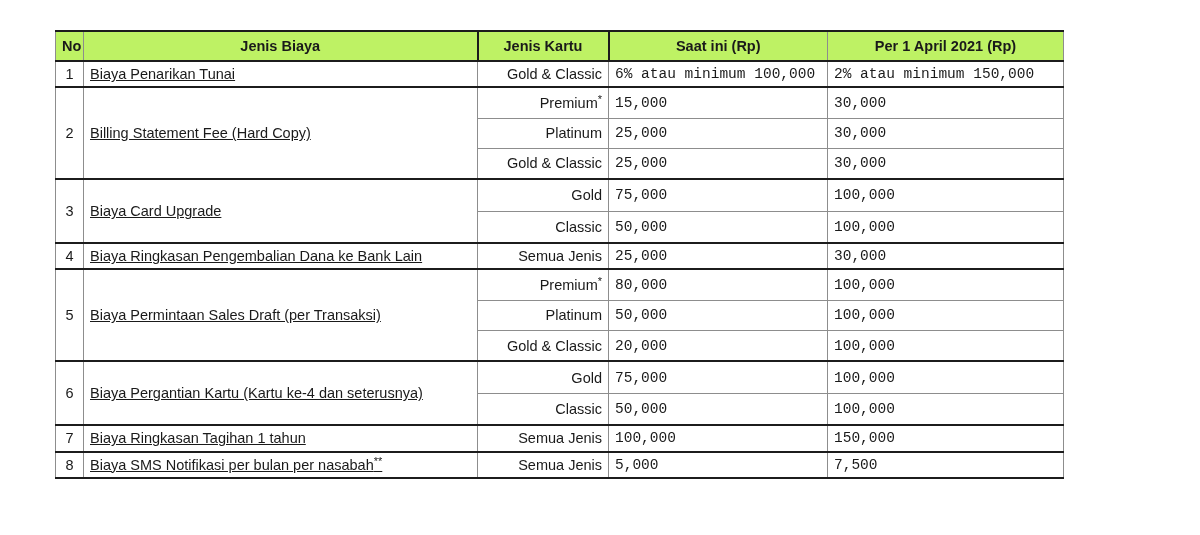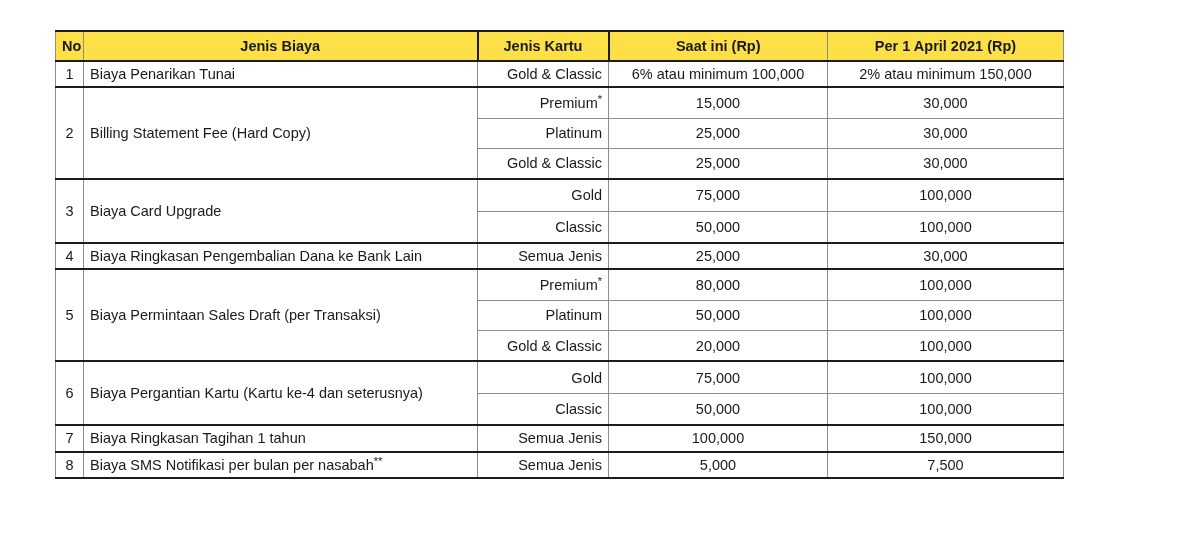--- a/index.html
+++ b/index.html
@@ -41,21 +41,21 @@
   table.fee-table td {
     border: 1px solid #8d8d8d;
     padding: 3px 6px;
     vertical-align: middle;
     line-height: 1.25;
     background: #ffffff;
   }
 
   
   table.fee-table th {
-    background: #fde047;
+    background: #bef264;
     font-weight: bold;
     text-align: center;
     border-top: 2px solid #1c1c1c;
     border-bottom: 2px solid #1c1c1c;
     padding-top: 5px;
     padding-bottom: 5px;
     white-space: nowrap;
   }
   th.th-no      { border-left: 2px solid #1c1c1c; }
   th.th-per     { border-right: 2px solid #1c1c1c; }
@@ -69,32 +69,34 @@
   td.c-no {
     text-align: center;
     border-left: 2px solid #1c1c1c;
     border-right: 2px solid #1c1c1c;
     font-size: 14.5px;
   }
   td.c-jenis {
     text-align: left;
     border-right: 2px solid #1c1c1c;
     padding-left: 7px;
+    text-decoration: underline;
   }
   td.c-kartu {
     text-align: right;
     padding-left: 7px;
     border-right: 2px solid #1c1c1c;
     white-space: nowrap;
   }
   td.c-saat,
   td.c-per {
-    text-align: center;
+    text-align: left;
     padding-right: 7px;
     white-space: nowrap;
+    font-family: Liberation Mono, monospace;
   }
   td.c-per { border-right: 2px solid #1c1c1c; }
 
   
   td.shade { background: #f0f0f0; }
 
   
   td.align-bottom { vertical-align: bottom; padding-bottom: 5px; }
 
   

